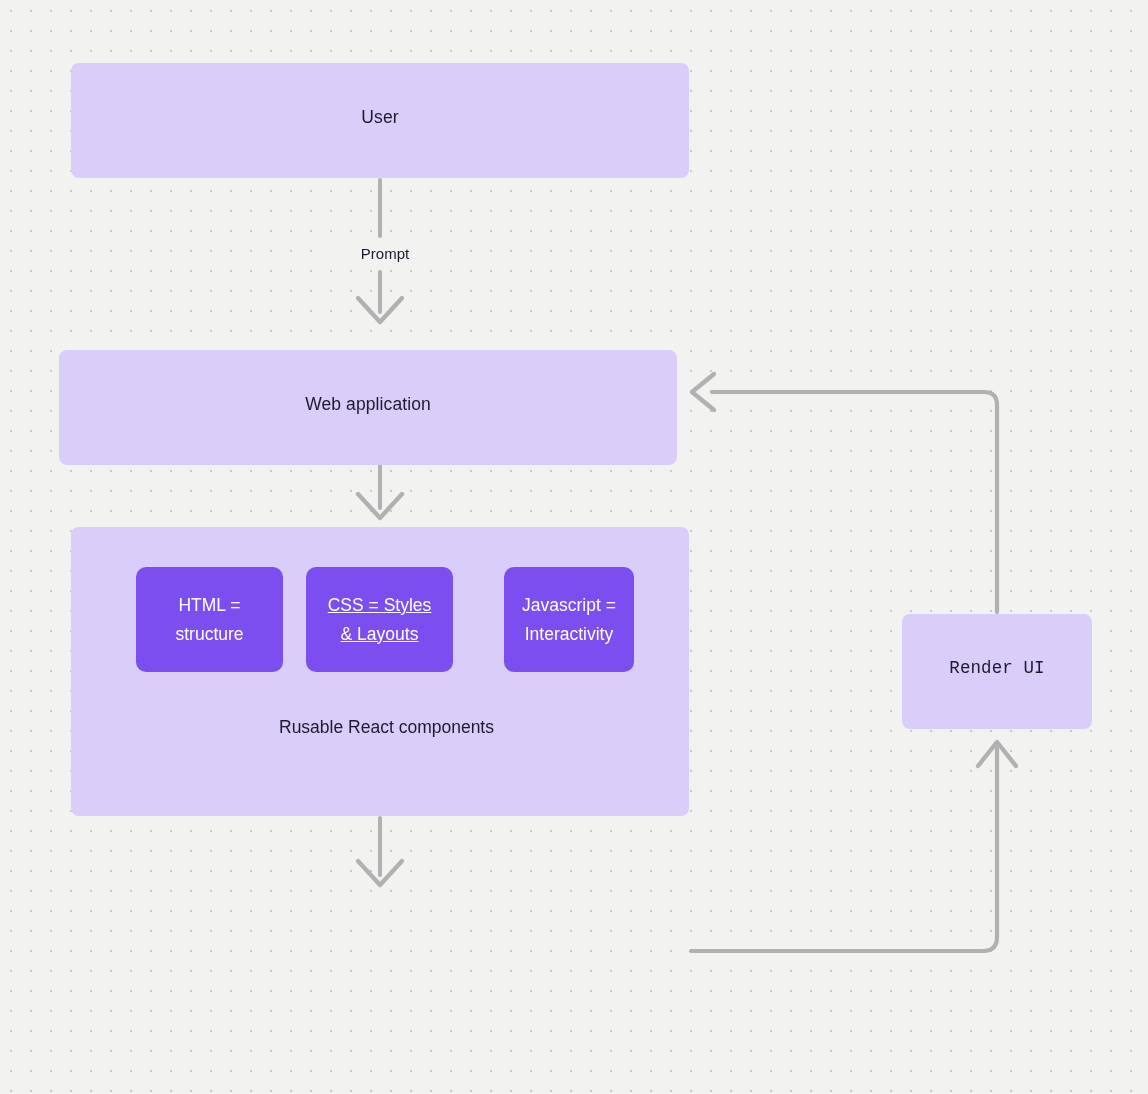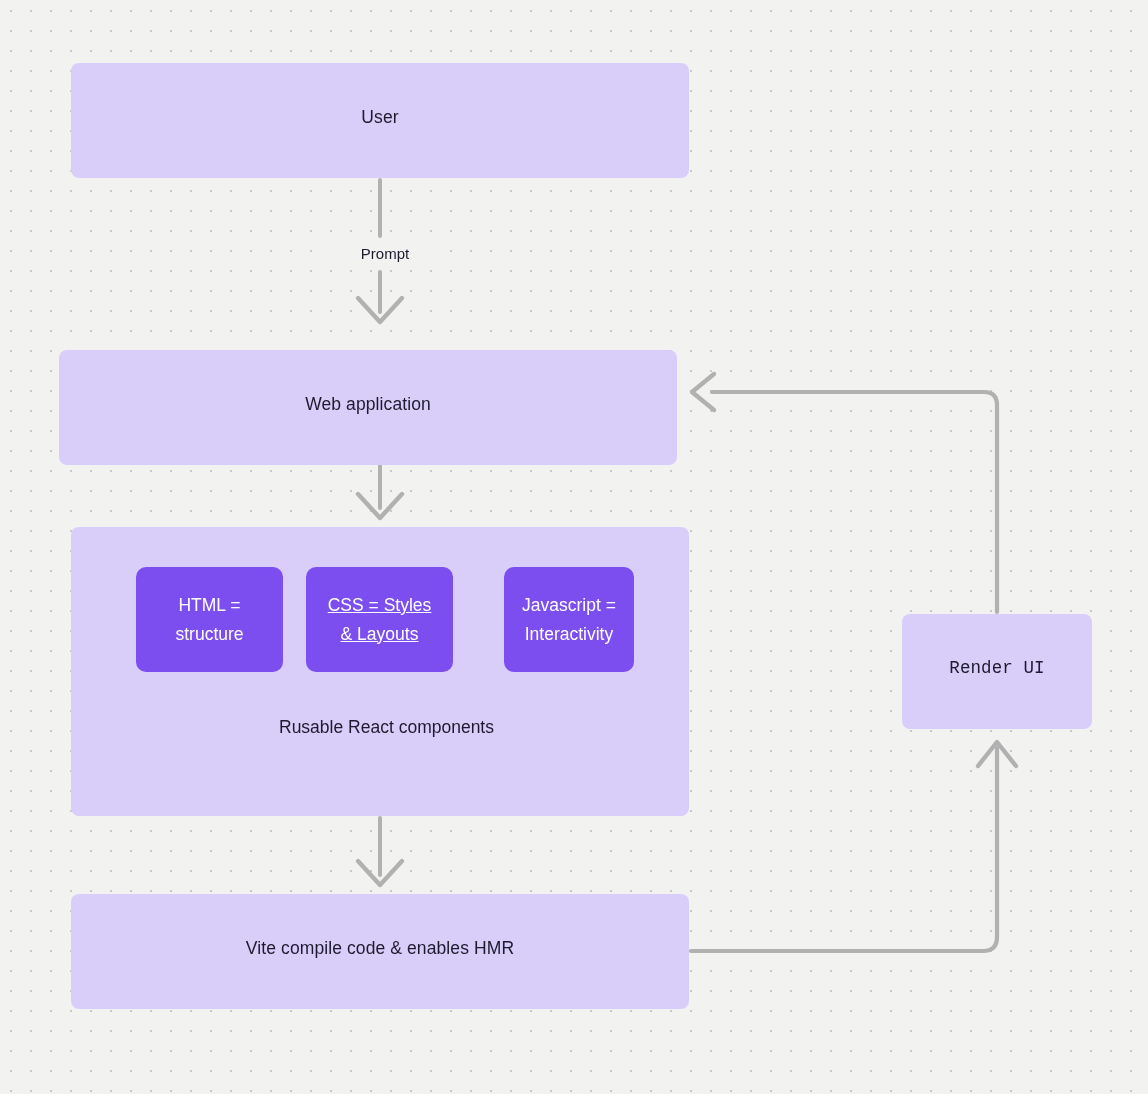--- a/index.html
+++ b/index.html
@@ -155,23 +155,20 @@
   <div class="node" id="node-components">
     <div class="chip" id="chip-html">HTML =
 structure</div>
     <div class="chip" id="chip-css">CSS = Styles
 &amp; Layouts</div>
     <div class="chip" id="chip-js">Javascript =
 Interactivity</div>
     <div class="inner-caption">Rusable React components</div>
   </div>
 
-  <div class="node" id="node-vite">
-    <div class="node-label">Vite compile code &amp; enables HMR</div>
-  </div>
 
   <div class="node" id="node-render">
     <div class="node-label">Render UI</div>
   </div>
 
   <div class="edge-label" id="label-prompt">Prompt</div>
 
 </div>
 
 </body></html>

